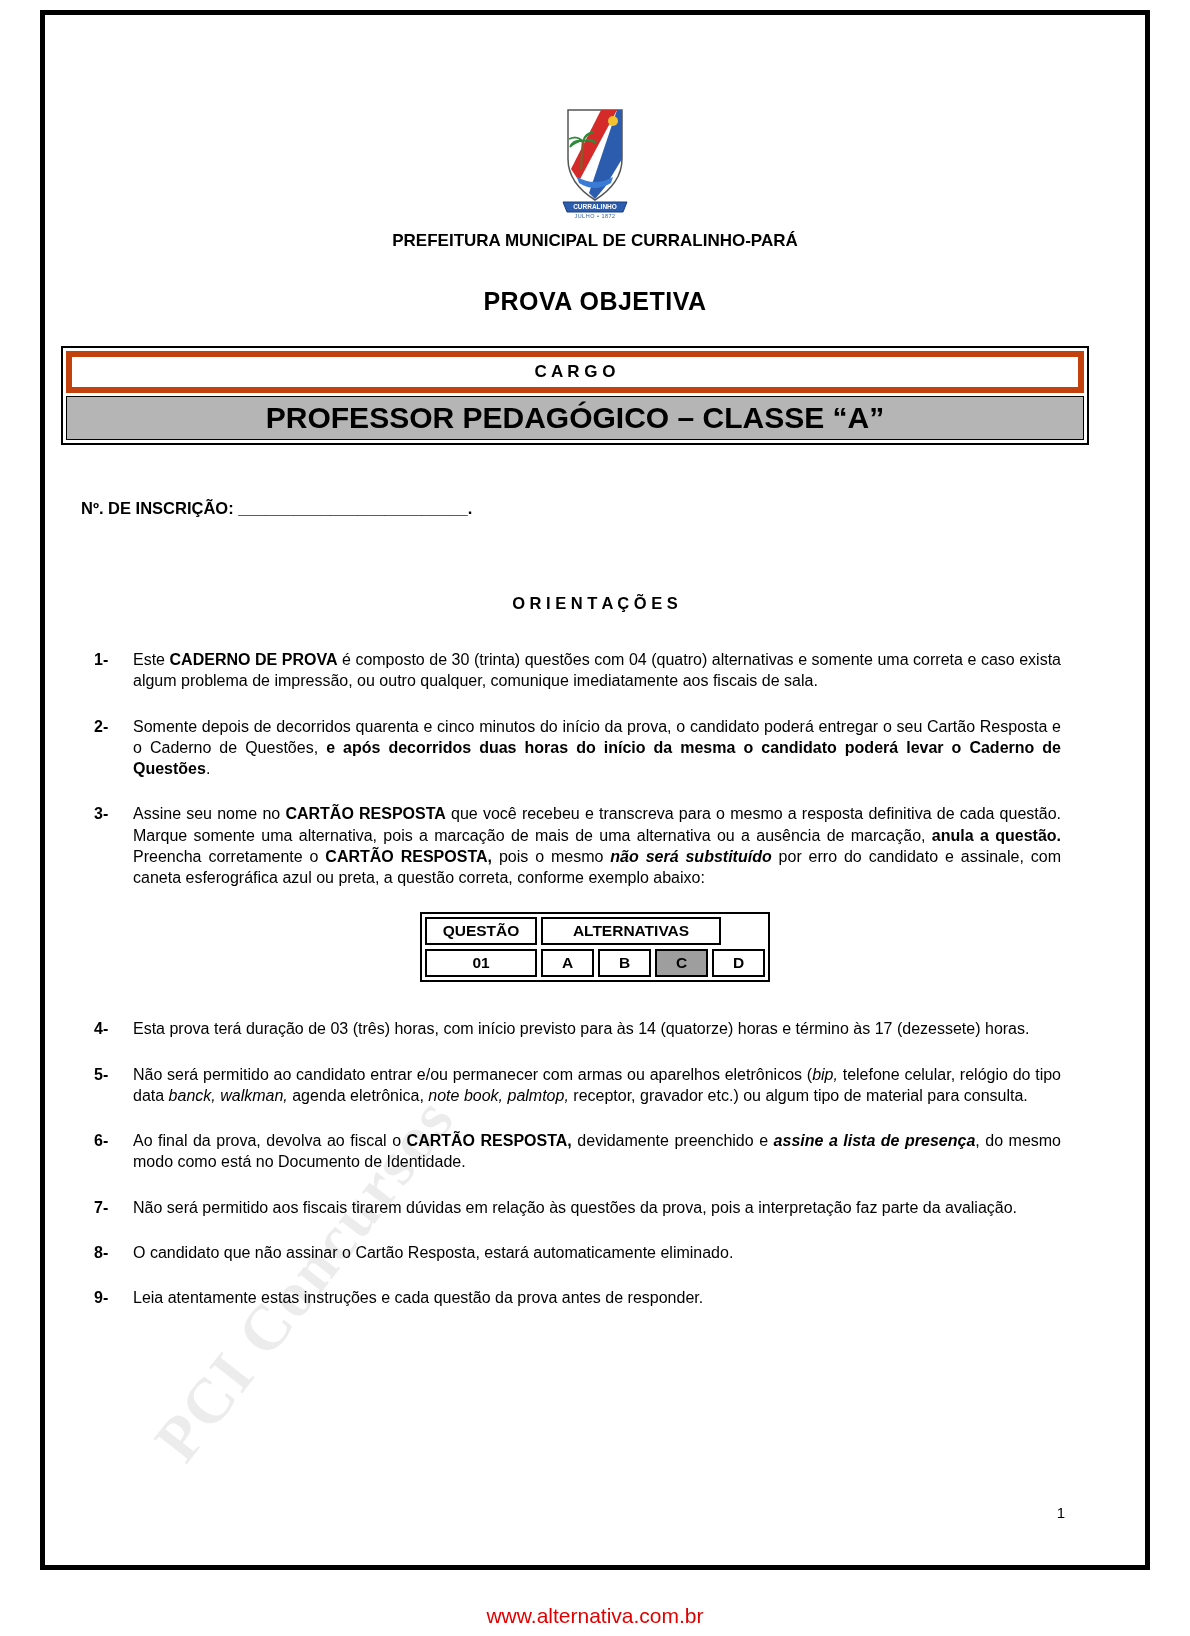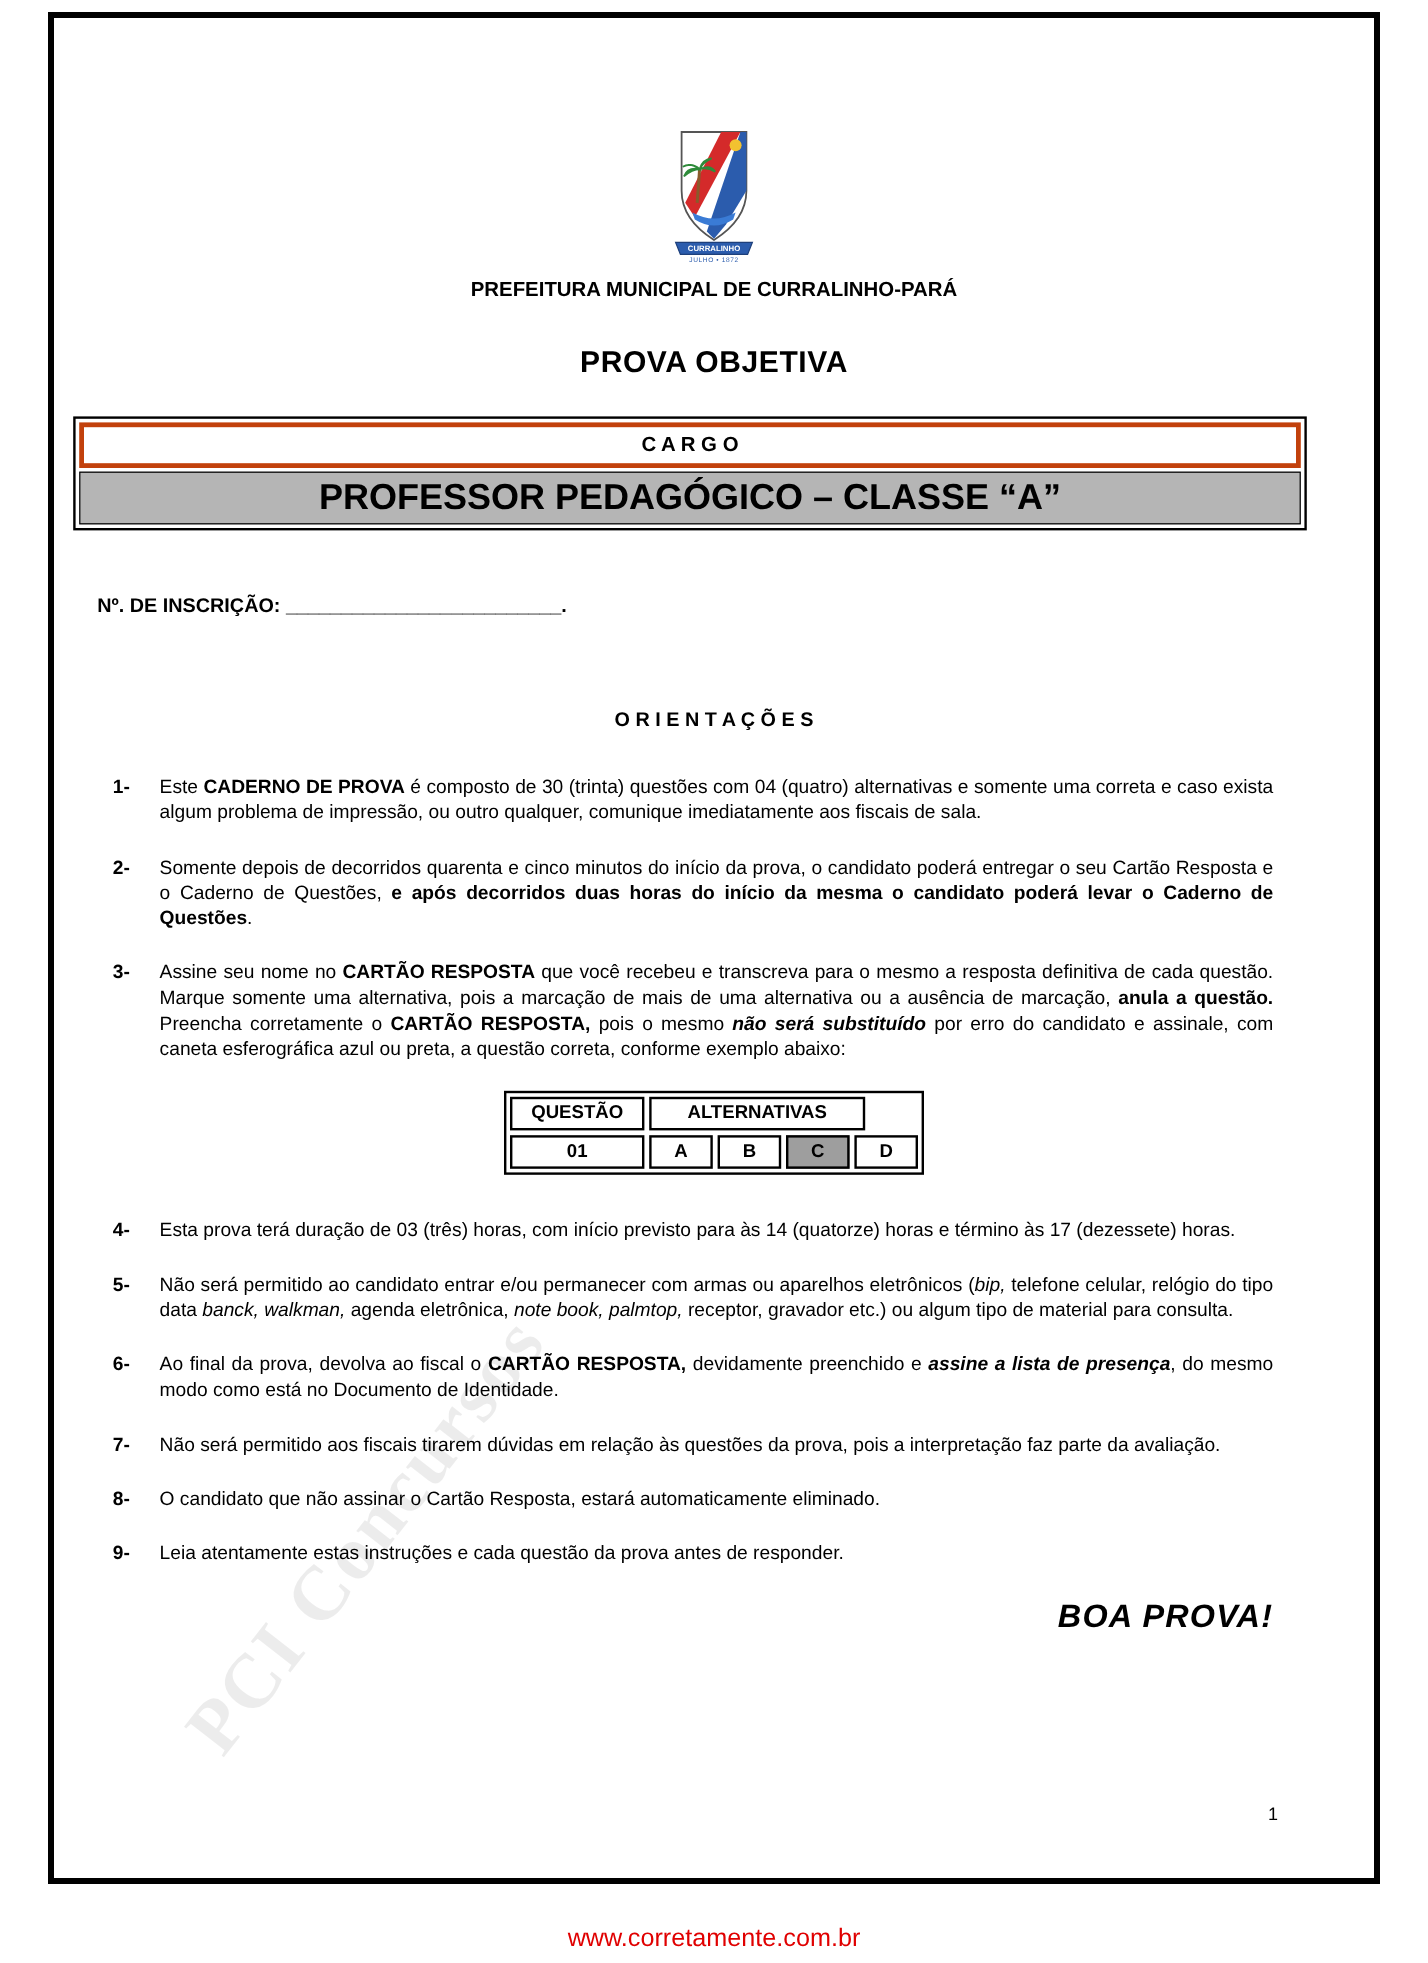--- a/index.html
+++ b/index.html
@@ -21,21 +21,21 @@
     border:5px solid #000; background:transparent; z-index:2;
   }
 
   .logo-wrap { margin-top:92px; text-align:center; }
 
   .org   { margin-top:8px;  text-align:center; font-weight:bold; font-size:17px; }
   .edital{ margin-top:5px;  text-align:center; font-weight:bold; font-size:15.5px; }
   .prova-title { margin-top:36px; text-align:center; font-weight:bold; font-size:25px; letter-spacing:0.5px; }
 
   .cargo-outer { margin:30px 56px 0 16px; border:2px solid #000; padding:3px; }
-  .cargo-label-box { border:4px solid #c2410c; text-align:center; font-weight:bold; font-size:17px; padding:5px 0; background:#fff; }
+  .cargo-label-box { border:6px solid #c2410c; text-align:center; font-weight:bold; font-size:17px; padding:5px 0; background:#fff; }
   .cargo-value-box { border:1px solid #000; text-align:center; font-weight:bold; font-size:30px; padding:4px 0; margin-top:3px; background:#b5b5b5; }
 
   .inscricao { margin:54px 84px 0 36px; font-weight:bold; font-size:16.5px; }
 
   .orient-title { margin-top:76px; text-align:center; font-weight:bold; font-size:16.5px; }
 
   .items { margin:36px 84px 0 36px; font-size:16px; line-height:1.33; }
   .item { display:flex; margin-bottom:24px; }
   .item-num { flex:none; width:52px; padding-left:13px; font-weight:bold; }
   .item-body { flex:1; text-align:justify; }
@@ -160,22 +160,21 @@
         <div class="item">
           <div class="item-num">8-</div>
           <div class="item-body"><span>O candidato que não assinar o Cartão Resposta, estará automaticamente eliminado.</span></div>
         </div>
         <div class="item">
           <div class="item-num">9-</div>
           <div class="item-body"><span>Leia atentamente estas instruções e cada questão da prova antes de responder.</span></div>
         </div>
       </div>
 
-    <div class="boa-prova">BOA PROVA!</div>
 
     <div class="page-num">1</div>
   </div>
 
   <div class="site-url">
-    <a href="#">www.corretamente.com.br</a>
+    <a href="#">www.alternativa.com.br</a>
   </div>
 
 </div>
 
 </body></html>

